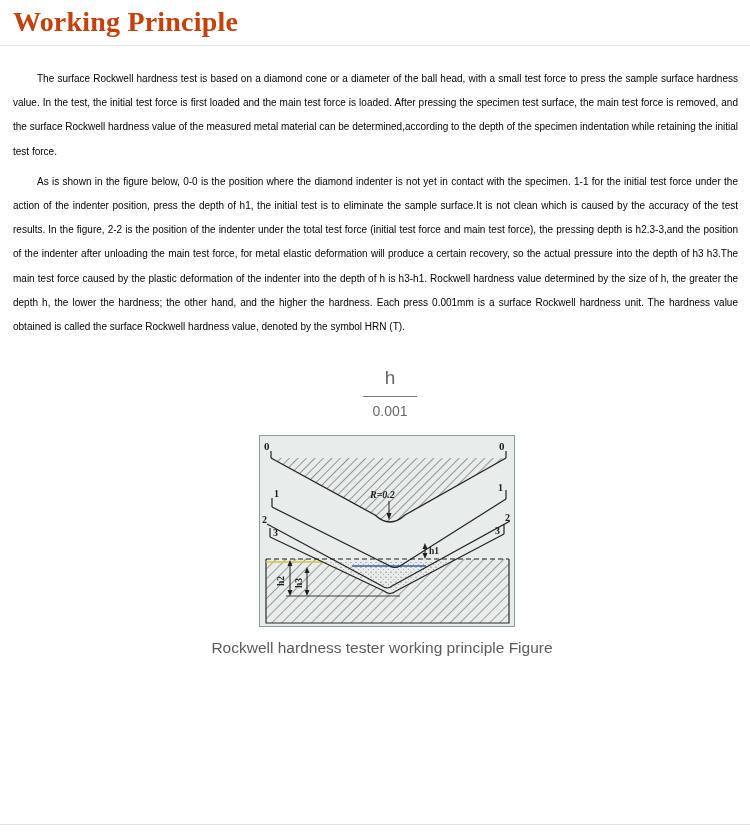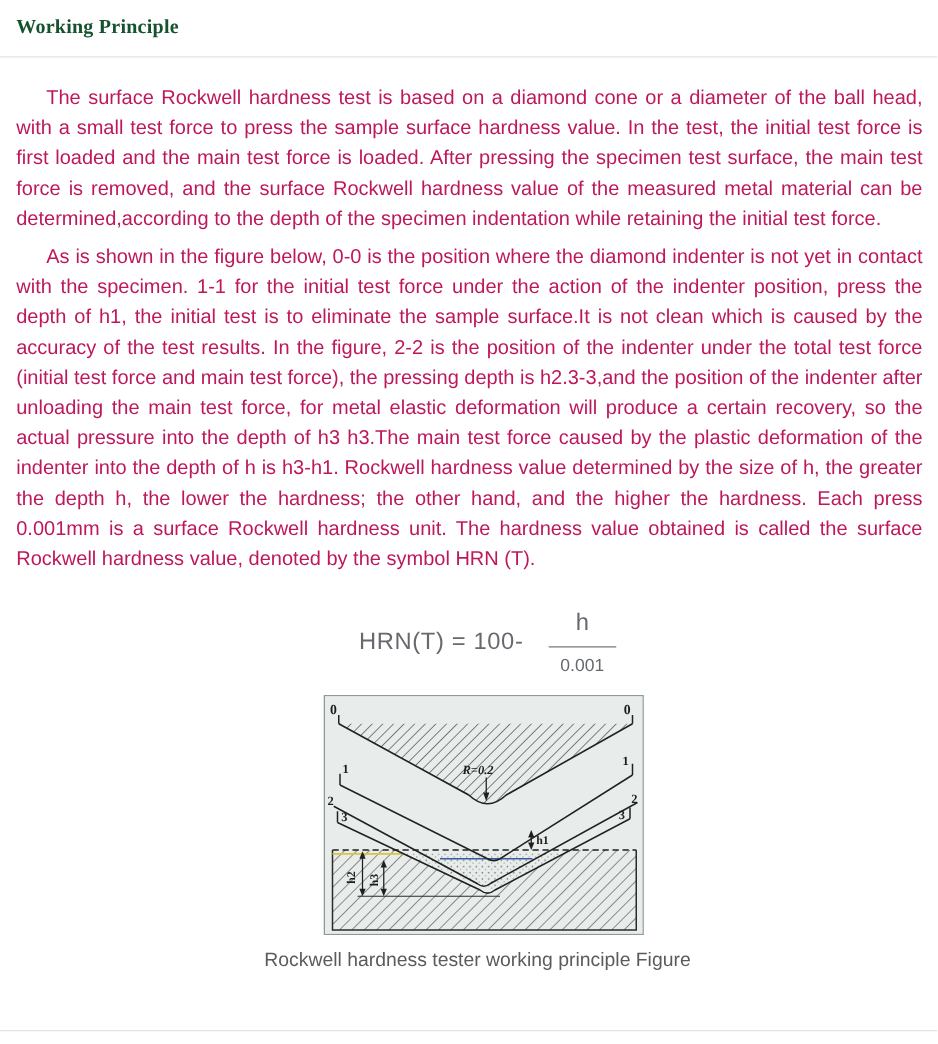--- a/index.html
+++ b/index.html
@@ -3,27 +3,27 @@
 <meta charset="utf-8">
 <style>
   html,body{margin:0;padding:0;}
   body{
     width:750px;height:835px;background:#ffffff;overflow:hidden;position:relative;
     font-family:"Liberation Sans","DejaVu Sans",sans-serif;
   }
   .page-title{
     margin:9px 0 1px 13px;
     font-family:"Liberation Serif","DejaVu Serif",serif;
-    font-weight:bold;font-size:16px;line-height:26px;color:#14532d;letter-spacing:.2px;
+    font-weight:bold;font-size:28px;line-height:26px;color:#c2410c;letter-spacing:.2px;
   }
   .rule{border:none;border-top:1px solid #e3e3e3;margin:10px 0 0 0;height:0;}
   .rule-bottom{position:absolute;left:0;right:0;bottom:2px;border:none;border-top:1px solid #e3e3e3;height:0;}
   .content{margin:21px 12px 0 13px;}
   .content p{
-    margin:0;font-size:16px;line-height:24.2px;color:#be185d;
+    margin:0;font-size:10px;line-height:24.2px;color:#000000;
     text-align:justify;text-indent:24px;
   }
   .content p + p{margin-top:6px;}
   .formula{
     margin-top:28px;display:flex;justify-content:center;align-items:center;
     color:#666a6e;font-size:19px;transform:translateX(15px);
   }
   .formula .lhs{margin-right:20px;letter-spacing:.5px;}
   .frac{display:inline-flex;flex-direction:column;align-items:center;}
   .frac .num{padding:0 2px 7px 2px;font-size:19px;}
@@ -39,21 +39,20 @@
 
 <h1 class="page-title">Working Principle</h1>
 <hr class="rule">
 
 <div class="content">
   <p>The surface Rockwell hardness test is based on a diamond cone or a diameter of the ball head, with a small test force to press the sample surface hardness value. In the test, the initial test force is first loaded and the main test force is loaded. After pressing the specimen test surface, the main test force is removed, and the surface Rockwell hardness value of the measured metal material can be determined,according to the depth of the specimen indentation while retaining the initial test force.</p>
   <p>As is shown in the figure below, 0-0 is the position where the diamond indenter is not yet in contact with the specimen. 1-1 for the initial test force under the action of the indenter position, press the depth of h1, the initial test is to eliminate the sample surface.It is not clean which is caused by the accuracy of the test results. In the figure, 2-2 is the position of the indenter under the total test force (initial test force and main test force), the pressing depth is h2.3-3,and the position of the indenter after unloading the main test force, for metal elastic deformation will produce a certain recovery, so the actual pressure into the depth of h3 h3.The main test force caused by the plastic deformation of the indenter into the depth of h is h3-h1. Rockwell hardness value determined by the size of h, the greater the depth h, the lower the hardness; the other hand, and the higher the hardness. Each press 0.001mm is a surface Rockwell hardness unit. The hardness value obtained is called the surface Rockwell hardness value, denoted by the symbol HRN (T).</p>
 </div>
 
 <div class="formula">
-  <span class="lhs">HRN(T) = 100-</span>
   <span class="frac">
     <span class="num">h</span>
     <span class="bar"></span>
     <span class="den">0.001</span>
   </span>
 </div>
 
 <div class="figwrap">
   <div class="figure">
     <svg width="254" height="190" viewBox="0 0 254 190">

